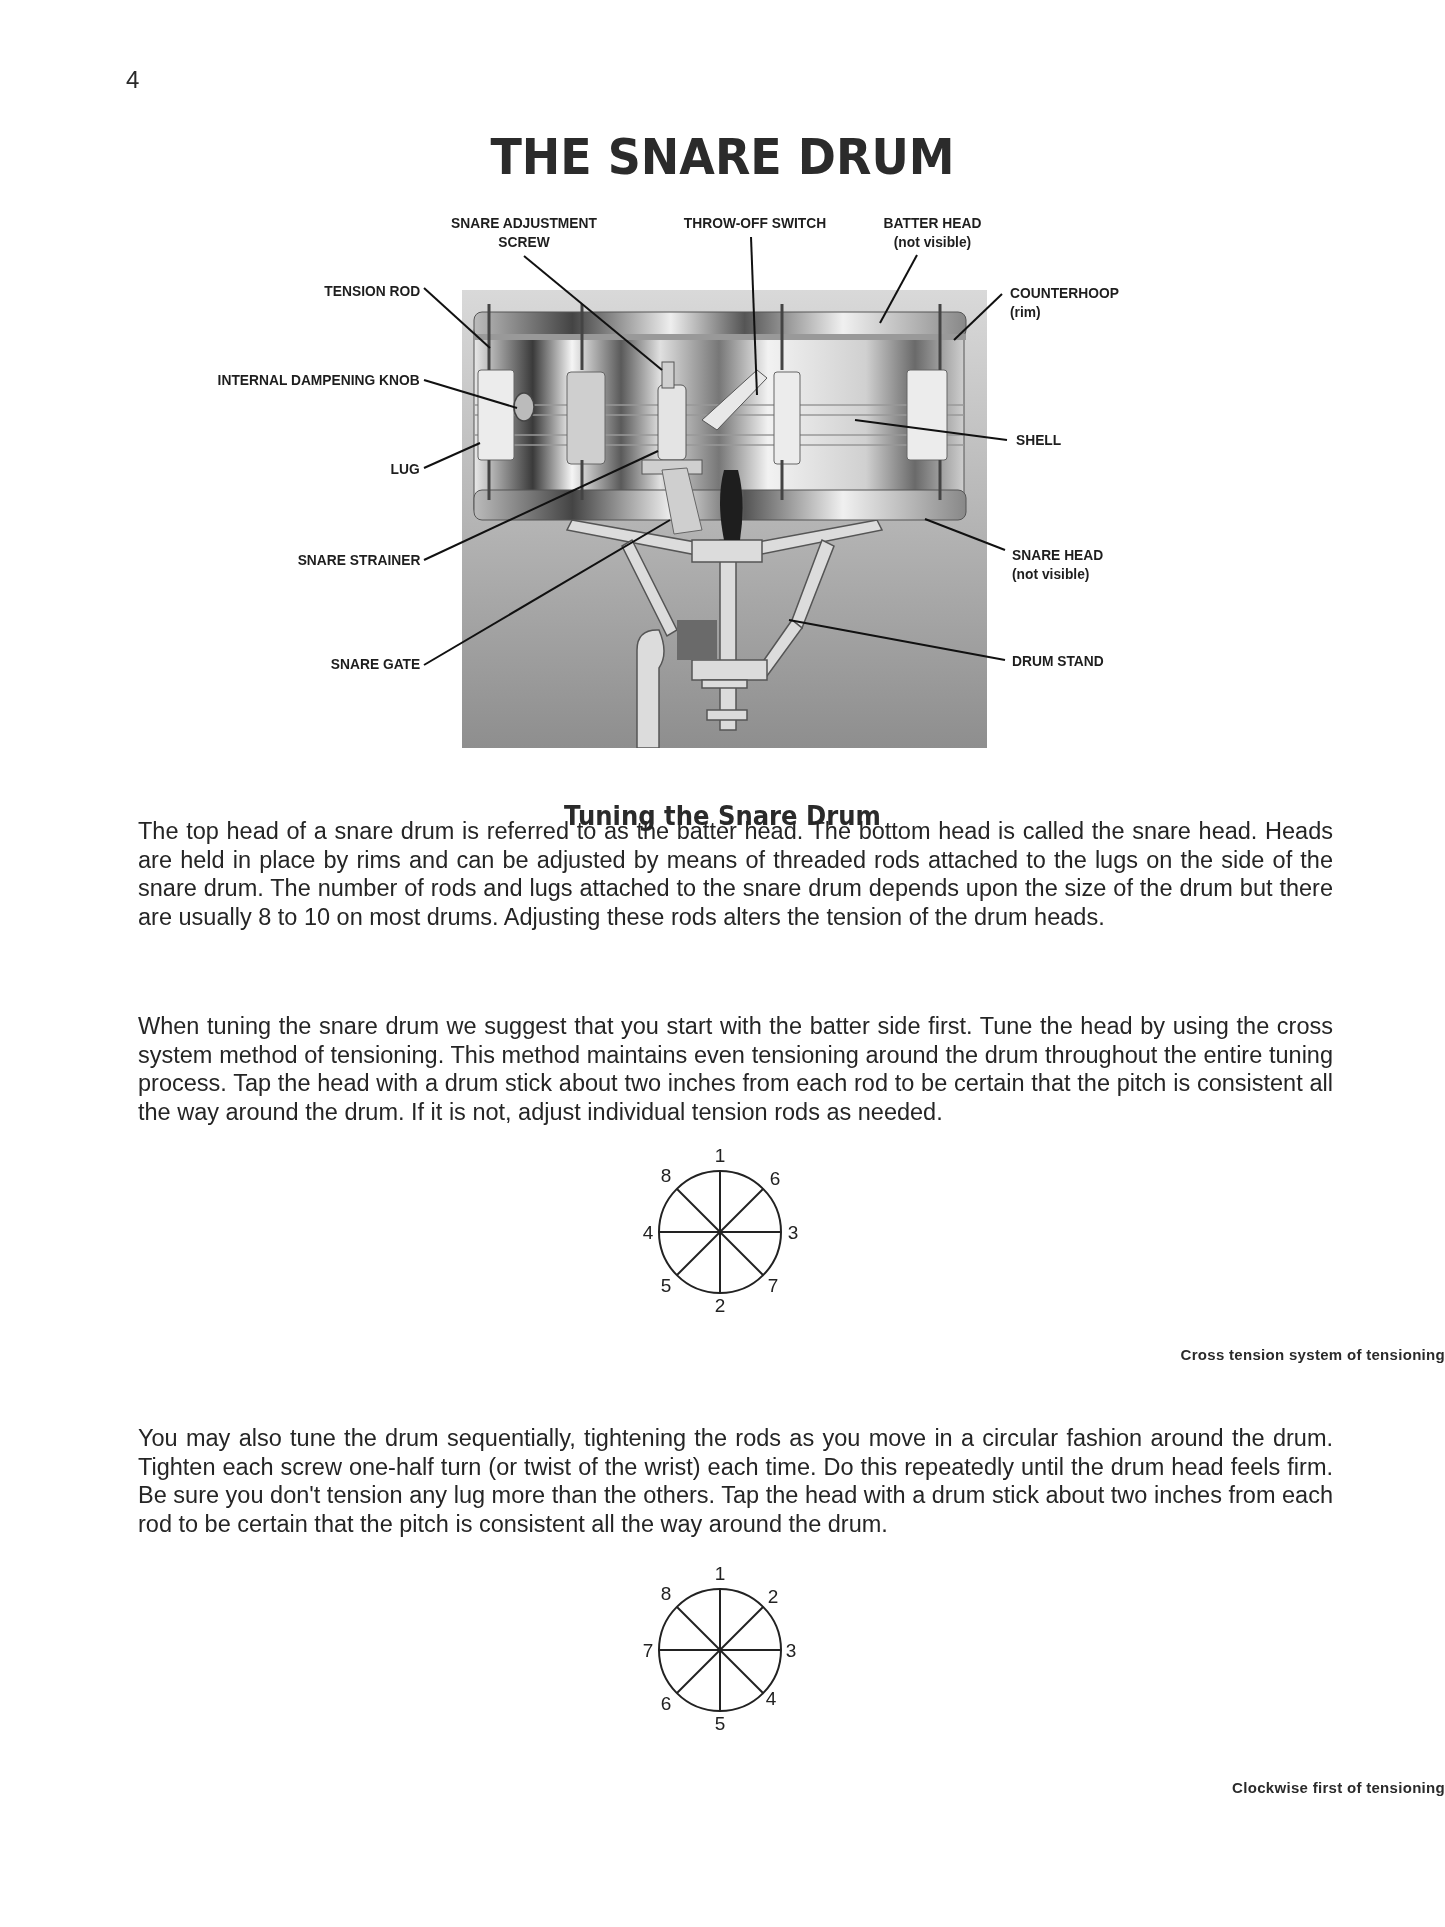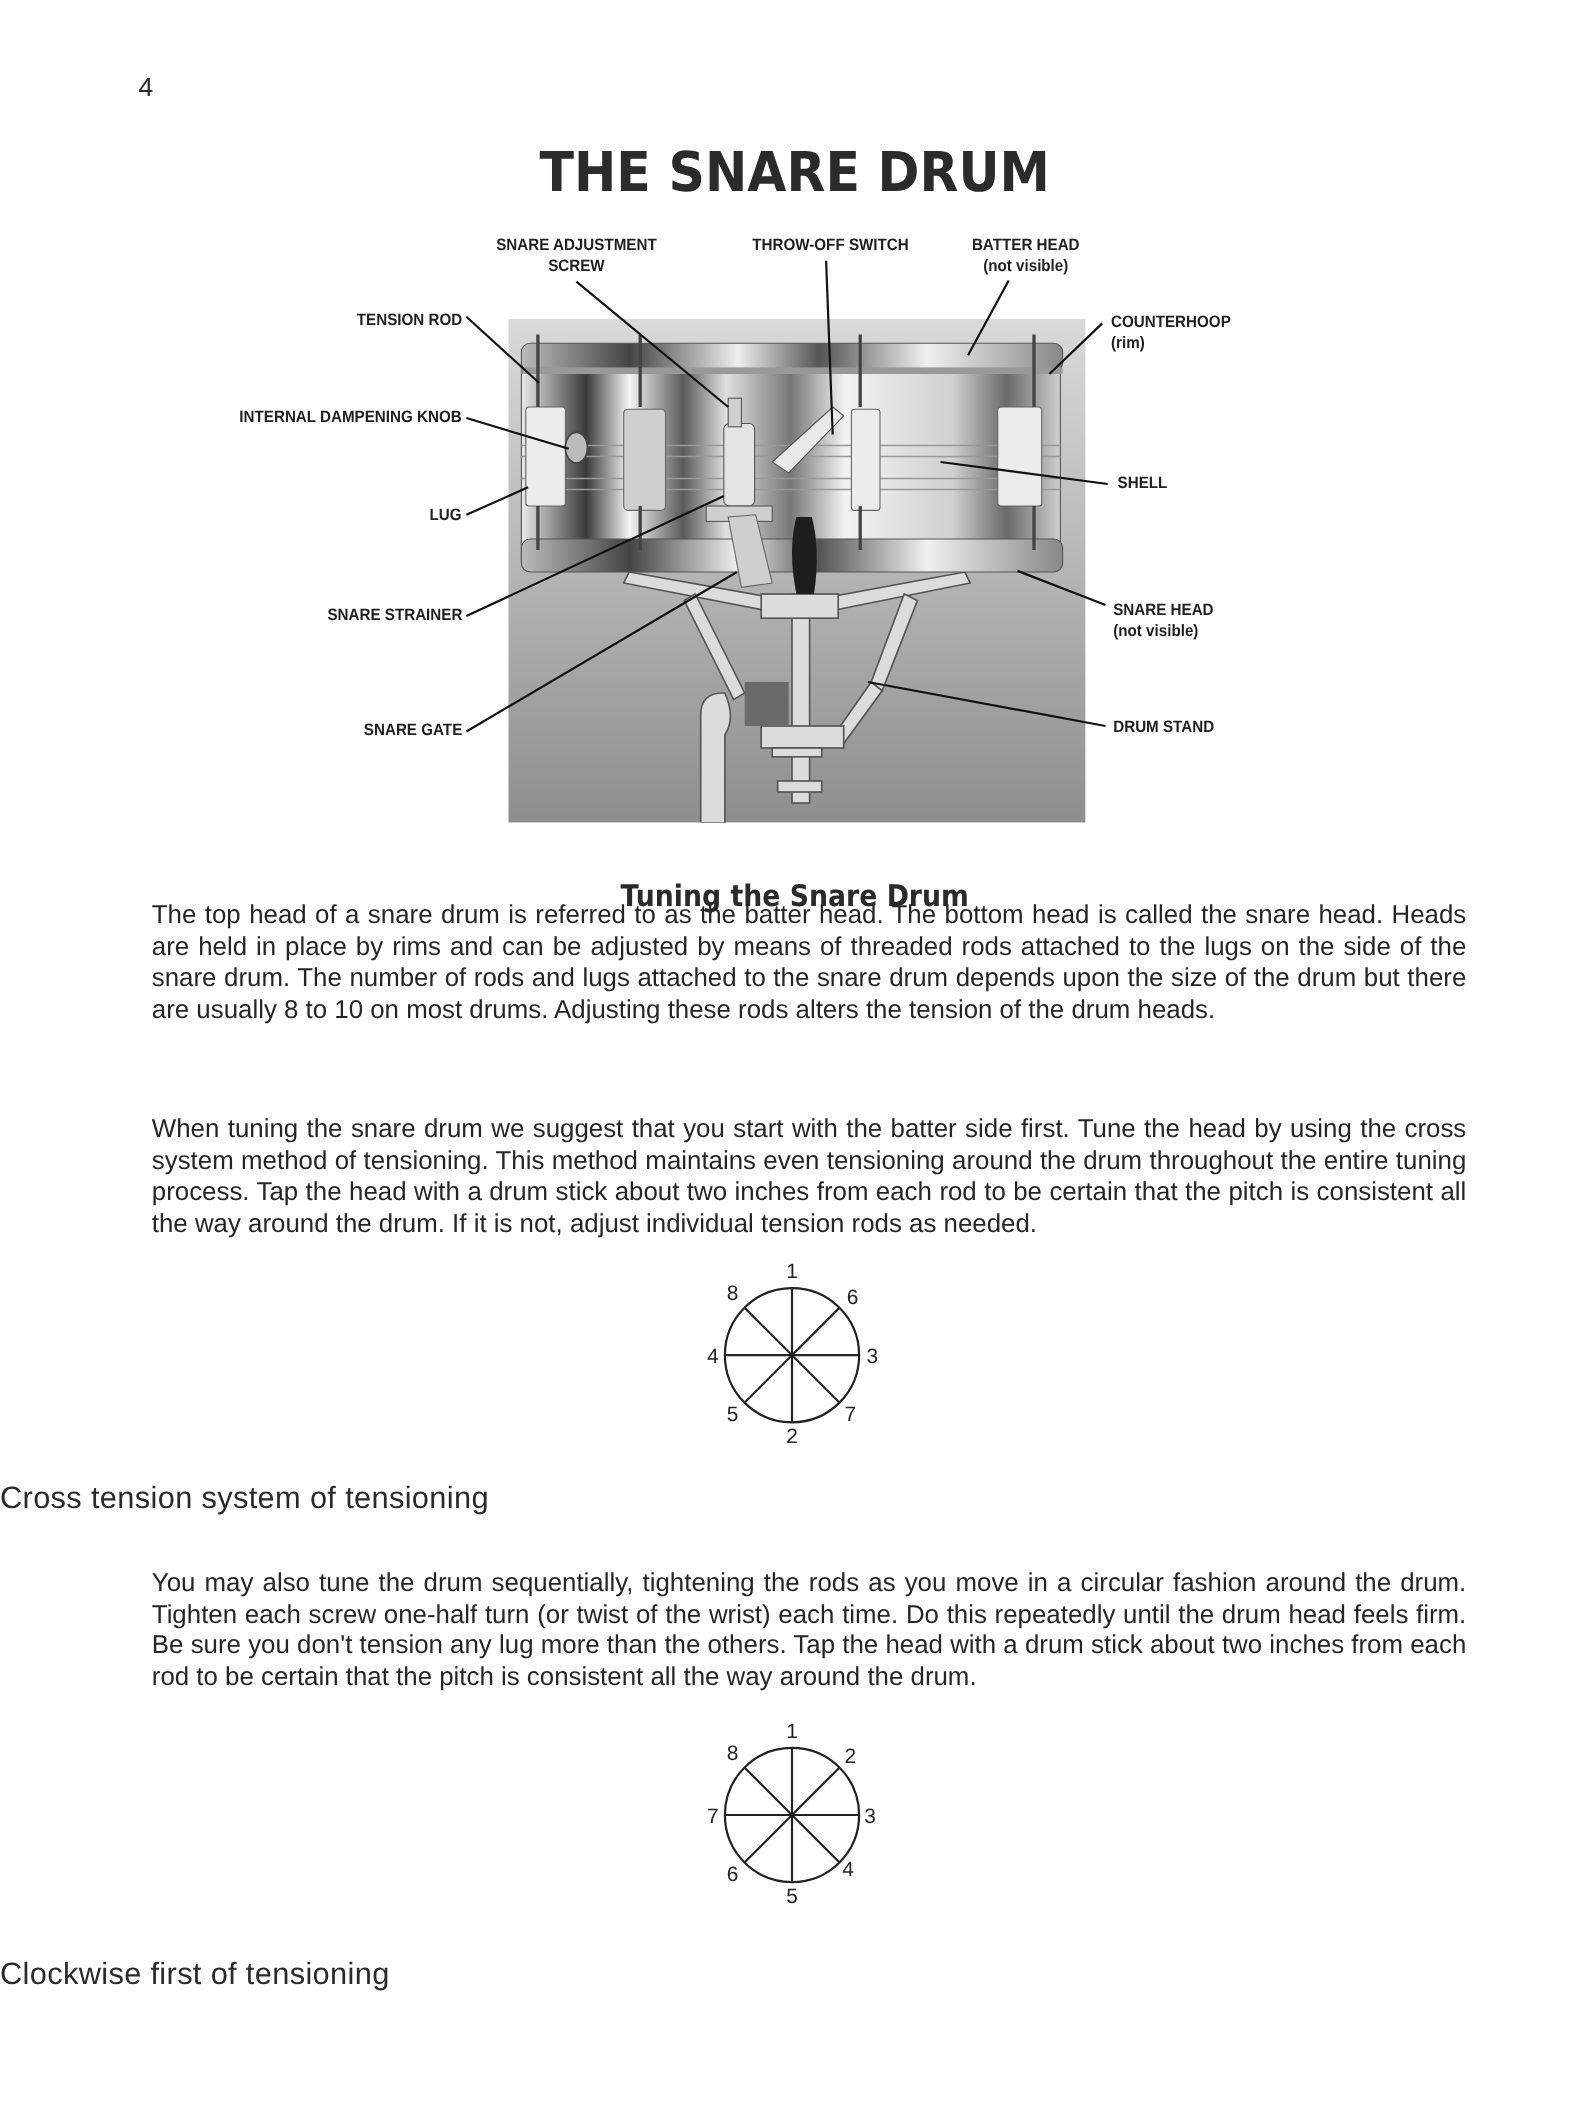--- a/index.html
+++ b/index.html
@@ -10,21 +10,21 @@
   .lbl { position: absolute; font-weight: bold; font-size: 15px; line-height: 19px; color: #1e1e1e; white-space: nowrap; transform: scaleX(0.92); }
   .lbl.right { text-align: right; transform-origin: right center; }
   .lbl.left { text-align: left; transform-origin: left center; }
   .lbl.center { text-align: center; transform-origin: center center; }
   .photo { left: 462px; top: 290px; width: 525px; height: 458px; overflow: hidden; }
   .leaders { left: 0; top: 0; width: 1445px; height: 800px; pointer-events: none; }
   .section-heading { left: 0; width: 1445px; top: 800px; text-align: center; font-family: "DejaVu Sans", sans-serif; font-weight: bold; font-size: 27px; color: #2a2a2a; transform: scaleX(0.9); transform-origin: 722px 0; }
   .para { left: 138px; width: 1195px; font-size: 23.5px; line-height: 28.5px; color: #252525; text-align: justify; text-align-last: left; }
   .diagram { width: 180px; height: 180px; }
   .diagram text { font-family: "Liberation Sans", sans-serif; font-size: 19px; fill: #222; }
-  .caption { left: 0; width: 1445px; text-align: left; font-weight: normal; font-size: 28px; color: #2a2a2a; letter-spacing: 0.3px; }
+  .caption { left: 0; width: 1445px; text-align: right; font-weight: bold; font-size: 15px; color: #2a2a2a; letter-spacing: 0.3px; }
 </style>
 </head>
 <body>
 
 <div class="abs page-number">4</div>
 
 <div class="abs title">THE SNARE DRUM</div>
 
 <div class="abs photo">
   <svg width="525" height="458" viewBox="0 0 525 458" xmlns="http://www.w3.org/2000/svg">

